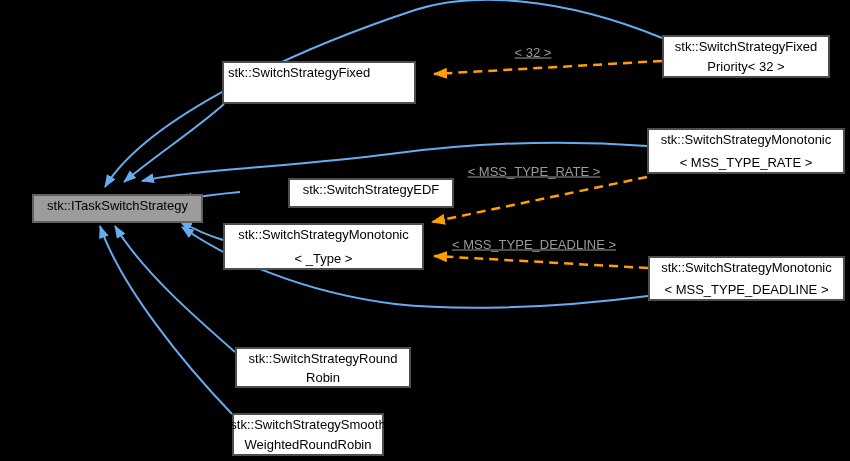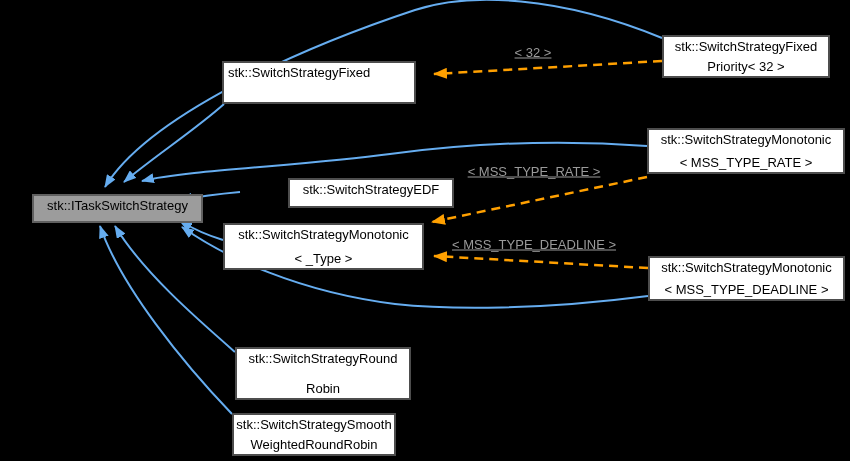--- a/index.html
+++ b/index.html
@@ -19,22 +19,22 @@
   }
   .node.base{background:#9c9c9c;border-color:#606060;}
   .node.left-align{align-items:flex-start;text-align:left;padding-left:4px;}
   #n-base{left:4px;top:194px;width:171px;height:29px;margin-left:28px;}
   #n-fixed-max{left:222px;top:61px;width:194px;height:43px;}
   #n-fixed-32{left:662px;top:35px;width:168px;height:43px;}
   #n-edf{left:240px;top:178px;width:166px;height:30px;margin-left:48px;}
   #n-mono-type{left:223px;top:223px;width:201px;height:47px;}
   #n-mono-rate{left:647px;top:128px;width:198px;height:46px;}
   #n-mono-deadline{left:648px;top:256px;width:197px;height:45px;}
-  #n-round-robin{left:235px;top:347px;width:176px;height:53px;}
-  #n-smooth{left:232px;top:413px;width:164px;height:43px;}
+  #n-round-robin{left:235px;top:347px;width:176px;height:41px;}
+  #n-smooth{left:232px;top:413px;width:152px;height:43px;}
   .edge-label{
     position:absolute;color:#9a9a9a;font-size:13px;white-space:nowrap;
     transform:translate(-50%,-50%);
     text-decoration:underline;
   }
   #l-32{left:533px;top:52px;}
   #l-rate{left:534px;top:171px;}
   #l-deadline{left:534px;top:244px;}
   .blue-edge{stroke:#66adf0;stroke-width:2;fill:none;}
   .orange-edge{stroke:#ffa000;stroke-width:2.5;fill:none;stroke-dasharray:9 6;}

